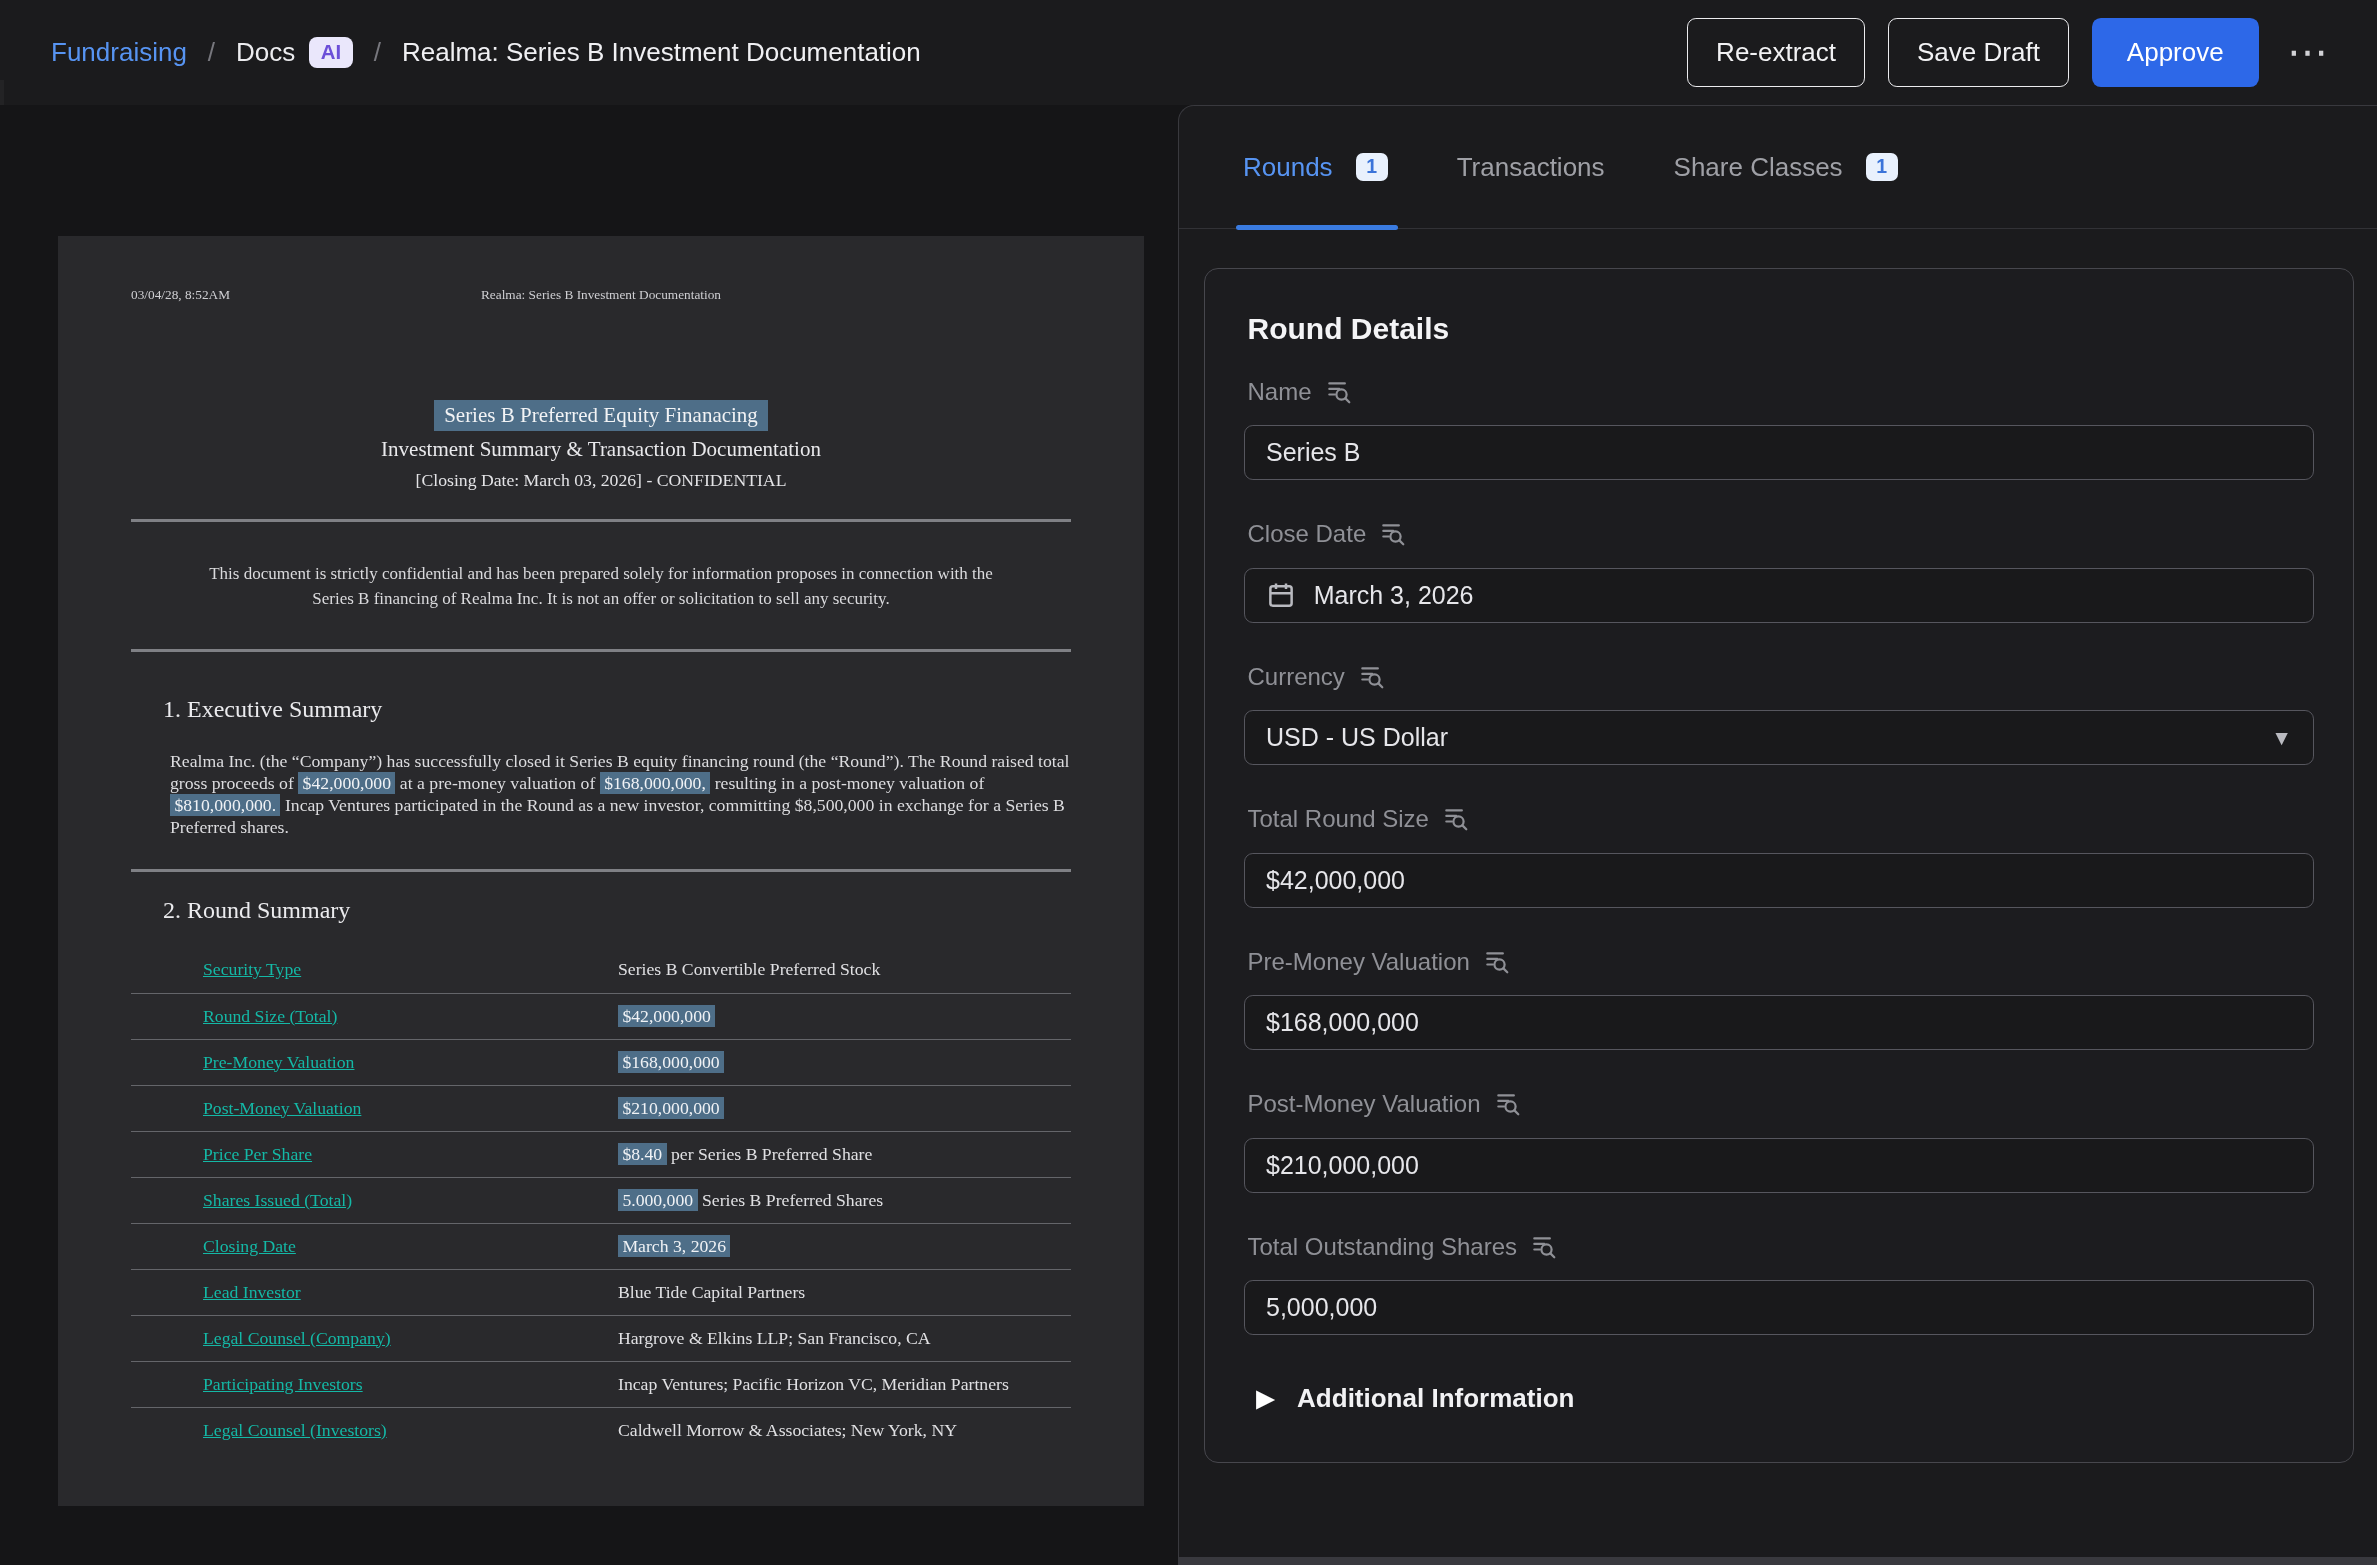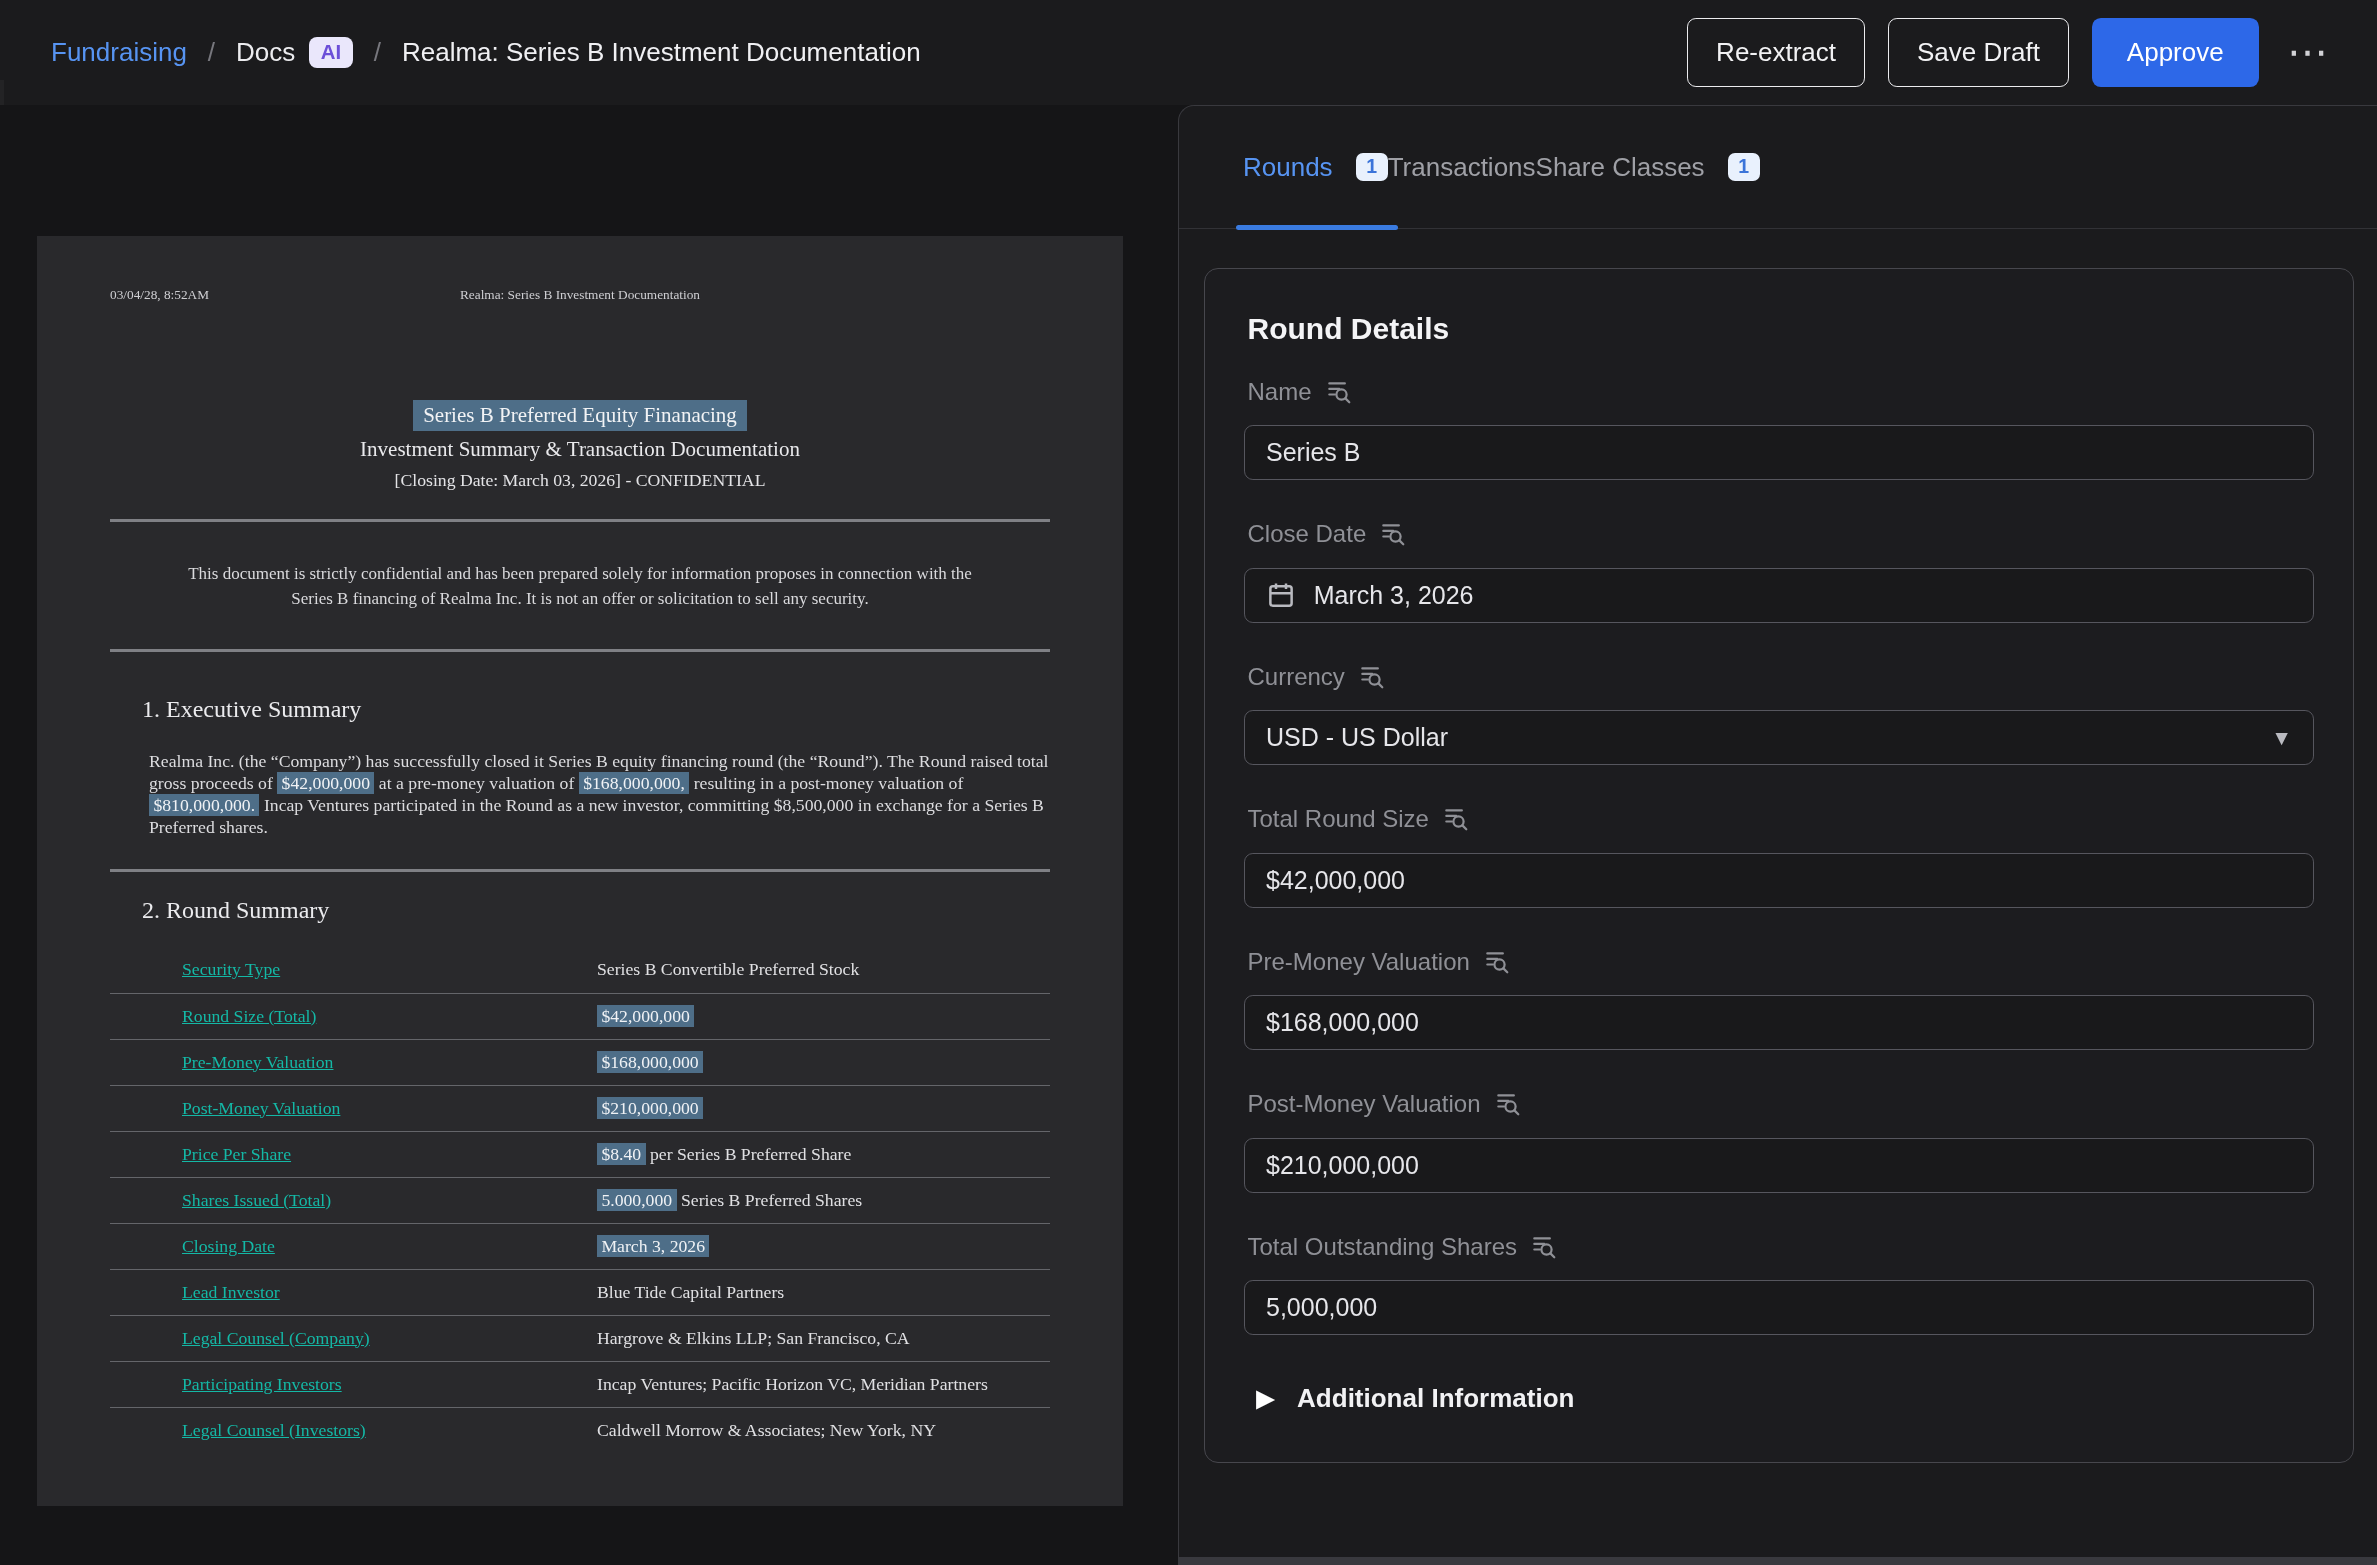--- a/index.html
+++ b/index.html
@@ -23,21 +23,21 @@
   .btn-primary { padding:16px 35px; border:none; background:#2d68e8; color:#ffffff; }
   .more-btn { color:#d2d2d6; font-size:41px; letter-spacing:2.7px; padding:0 5.3px; cursor:pointer;
               line-height:1; }
 
   
   .content { display:flex; height:1461px; position:relative; }
   .window-edge { position:absolute; left:0; top:-25px; bottom:0; width:4.4px; background:#232325; }
   .doc-area { width:1178px; background:#151517; position:relative; flex:none; }
 
   
-  .doc-page { position:absolute; left:37px; top:131px; width:1086px; height:1270px;
+  .doc-page { position:absolute; left:58px; top:131px; width:1086px; height:1270px;
               background:#29292c; color:#d9d9dc; font-family:"Liberation Serif", serif;
               font-size:17.7px; padding:51px 73px; }
   .doc-head { display:grid; grid-template-columns:1fr auto 1fr; font-size:13.3px; color:#cfcfd3; }
   .doc-head .c { text-align:center; }
   .doc-titleblock { text-align:center; margin-top:92px; }
   .doc-company { font-size:28px; letter-spacing:0.9px; color:#efeff1; line-height:1.25; }
   .doc-sub-hl { display:inline-block; background:#4e6e88; color:#f2f3f5; font-size:21px;
                 padding:2.7px 10.6px; margin-top:5.3px; }
   .doc-sub2 { font-size:21px; color:#e9e9ec; margin-top:6.2px; }
   .doc-sub3 { font-size:17.7px; color:#e3e3e6; margin-top:8px; }
@@ -53,21 +53,21 @@
   .doc-table { margin-top:23px; }
   .trow { display:flex; align-items:center; height:46px; padding-left:72px;
           border-top:1.8px solid #64656a; font-size:17.7px; }
   .trow:first-child { border-top:none; }
   .tlabel { width:415px; flex:none; color:#14b8a6;text-decoration:underline; }
   .tvalue { flex:1; color:#e0e0e3; }
 
   
   .panel { flex:1; background:#1b1b1d; border-left:1.8px solid #39393e; border-top:1.8px solid #39393e;
            border-top-left-radius:16px; position:relative; }
-  .tabs { display:flex; align-items:center; height:123px; padding-left:64px;
+  .tabs { display:flex; align-items:center; gap:69px; height:123px; padding-left:64px;
           border-bottom:1.8px solid #323236; }
   .tab { display:flex; align-items:center; gap:23px; font-size:26px; color:#9fa0a6;
          height:100%; position:relative; cursor:pointer; }
   .tab.active { color:#5794f2; }
   .tab.active::after { content:""; position:absolute; left:-7px; right:-10.6px; bottom:-1.8px;
                        height:4.4px; background:#3a7be0; border-radius:2.7px; }
   .badge { background:#e9f1fd; color:#3b74d9; font-size:19.5px; font-weight:600;
            padding:4.4px 10.6px; border-radius:7px; line-height:1; }
   .card { margin:39px 23px 0 25px; height:1195px; border:1.8px solid #47474d; border-radius:14px;
           background:#1c1c1f; padding:34px 39px; }

